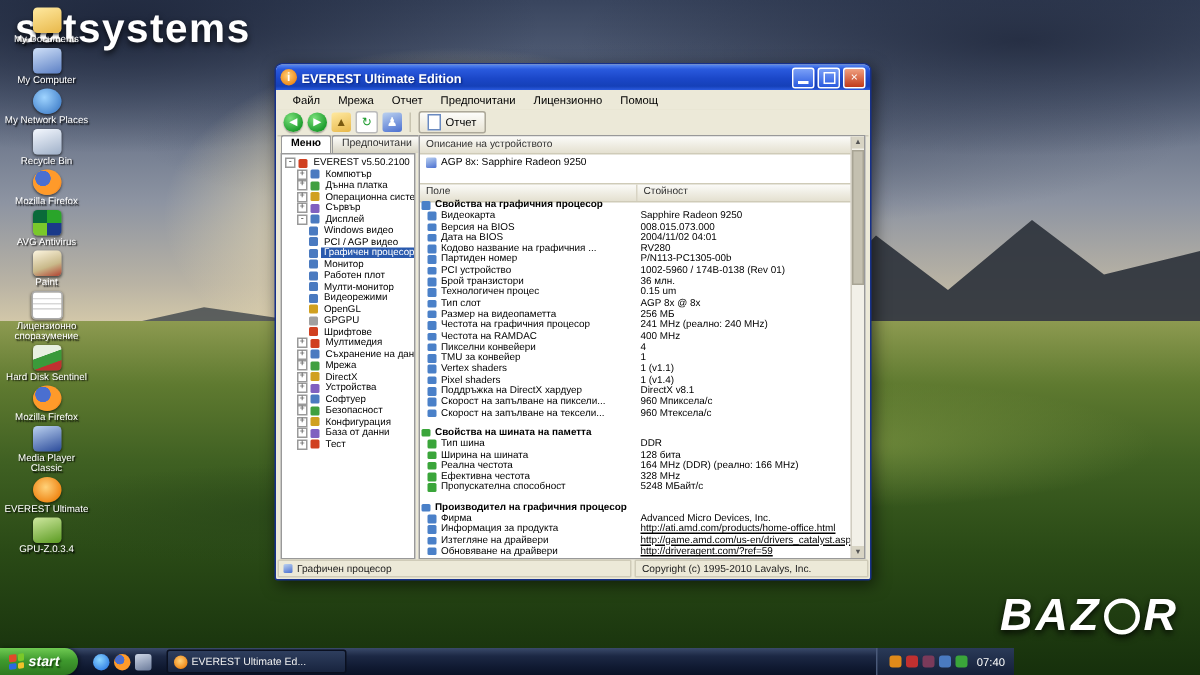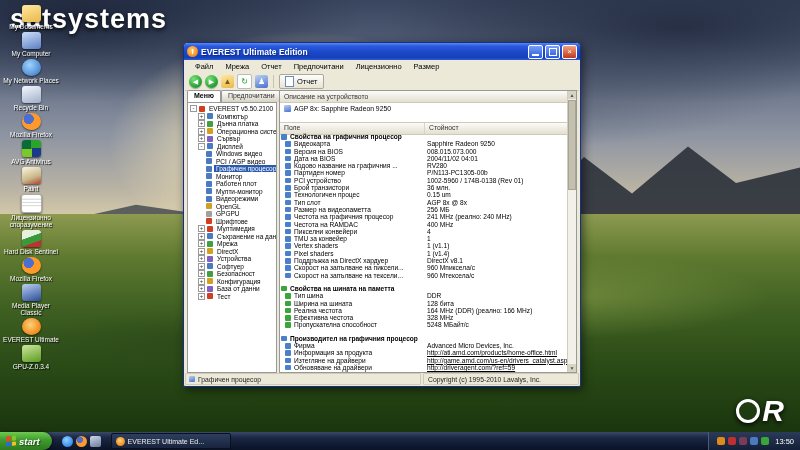--- a/index.html
+++ b/index.html
@@ -123,21 +123,21 @@
   .pspacer{height:6px;}
   .lnk{color:#0020c0;text-decoration:underline;cursor:pointer;}
 
   .statusbar{position:absolute;left:1px;right:1px;bottom:1px;height:12px;background:#ece9d8;
     display:flex;font-size:6.8px;color:#222;}
   .sb-l{flex:1;border:1px solid #cfcbb8;border-radius:1px;display:flex;align-items:center;padding-left:3px;gap:3px;}
   .sb-l .si{width:6px;height:6px;background:linear-gradient(160deg,#bcd2f0,#4a6fd0);border-radius:1px;}
   .sb-r{width:150px;border:1px solid #cfcbb8;border-radius:1px;display:flex;align-items:center;padding-left:4px;margin-left:2px;}
 
   
-  #taskbar{position:absolute;left:0;bottom:0;width:800px;height:18px;
+  #taskbar{position:absolute;left:0;bottom:0;width:676px;height:18px;
     background:linear-gradient(180deg,#3a4a6a 0%,#1c2844 30%,#101a32 70%,#0a1226 100%);display:flex;align-items:center;}
   .startbtn{height:18px;padding:0 12px 0 6px;border-radius:0 9px 9px 0;display:flex;align-items:center;gap:3px;
     background:linear-gradient(180deg,#6fca52 0%,#3f9a2e 45%,#2e7a20 100%);cursor:pointer;box-shadow:1px 0 3px rgba(0,0,0,.5);}
   .flag{width:10px;height:10px;display:grid;grid-template-columns:1fr 1fr;grid-template-rows:1fr 1fr;gap:1px;transform:skewY(-6deg);}
   .flag i{border-radius:1px;}
   .flag i:nth-child(1){background:#e04a2a;}.flag i:nth-child(2){background:#7ac82a;}
   .flag i:nth-child(3){background:#2a6ae0;}.flag i:nth-child(4){background:#f0c22a;}
   .startbtn span{color:#fff;font-size:9.5px;font-weight:bold;font-style:italic;text-shadow:1px 1px 1px #1a4a10;}
   #quick{display:flex;gap:3px;margin-left:10px;}
   .qicon{width:11px;height:11px;border-radius:2px;cursor:pointer;}
@@ -157,20 +157,21 @@
 <body>
 
 <div id="stage">
   <div class="sky"></div>
   <div class="ridge-right"></div>
   <div class="ridge-left"></div>
   <div class="land"></div>
 
   <div class="wm-top">satsystems</div>
   <div class="wm-bazar">
+    <span>BAZ</span>
     <span class="ring"></span>
     <span>R</span>
   </div>
 
   <div id="desktop-icons">
       <div class="dicon">
         <span class="dimg ic-my-documents"></span>
         <span class="dlabel">My Documents</span>
       </div>
       <div class="dicon">
@@ -237,21 +238,21 @@
           <span class="g">×</span>
         </div>
     </div>
 
     <div class="menubar" id="menubar">
         <span class="menu-item">Файл</span>
         <span class="menu-item">Мрежа</span>
         <span class="menu-item">Отчет</span>
         <span class="menu-item">Предпочитани</span>
         <span class="menu-item">Лицензионно</span>
-        <span class="menu-item">Размер</span>
+        <span class="menu-item">Помощ</span>
       </div>
 
     <div class="toolbar">
       <div class="nav"><span>◀</span></div>
       <div class="nav"><span>▶</span></div>
       <div class="tool t-up"><span>▲</span></div>
       <div class="tool t-refresh"><span>↻</span></div>
       <div class="tool t-users"><span>♟</span></div>
       <div class="tsep"></div>
       <div class="report-btn">
@@ -591,16 +592,16 @@
     <div class="taskbtn">
       <span class="ti"></span>
       <span>EVEREST Ultimate Ed...</span>
     </div>
     <div id="tray">
       <span class="trico" style="background: rgb(224, 138, 26);"></span>
         <span class="trico" style="background: rgb(192, 48, 48);"></span>
         <span class="trico" style="background: rgb(122, 58, 90);"></span>
         <span class="trico" style="background: rgb(74, 122, 192);"></span>
         <span class="trico" style="background: rgb(58, 165, 58);"></span>
-        <span id="clock">13:50</span>
+        <span id="clock">07:40</span>
     </div>
   </div>
 </div>
 
 </body></html>

